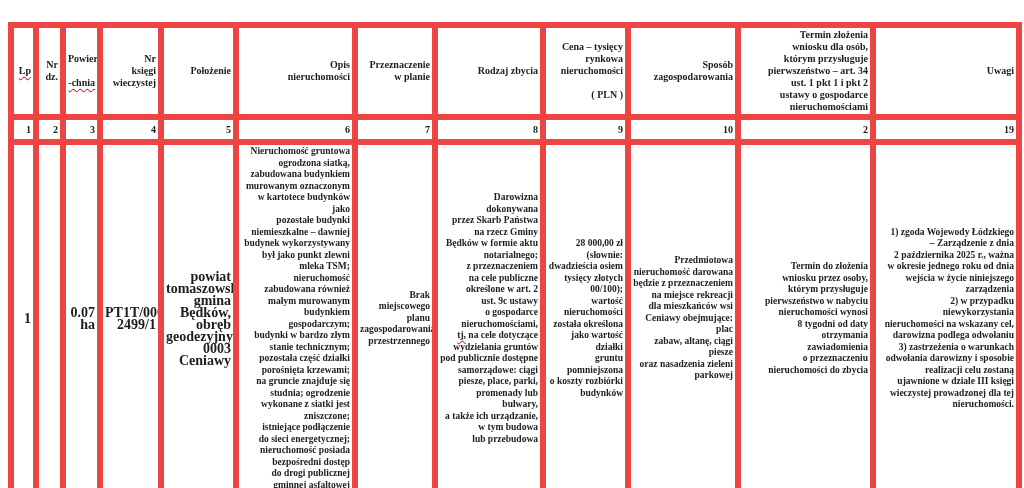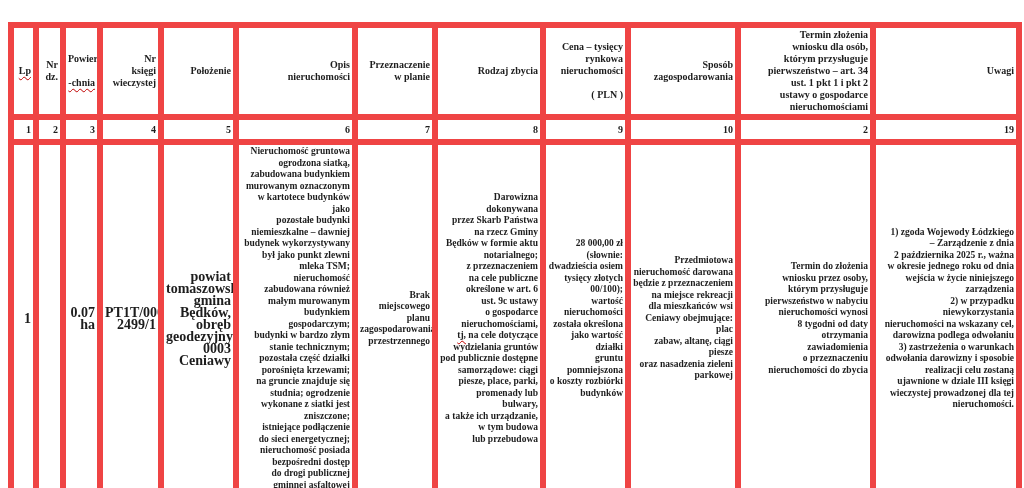--- a/index.html
+++ b/index.html
@@ -173,21 +173,21 @@
 planu
 zagospodarowania
 przestrzennego</td>
       <td class="cell"><span>Darowizna dokonywana
 przez Skarb Państwa
 na rzecz Gminy
 Będków w formie aktu
 notarialnego;
 z przeznaczeniem
 na cele publiczne
-określone w art. 6
+określone w art. 2
 ust. 9c ustawy
 o gospodarce
 nieruchomościami,
 </span><span class="squiggle">tj,</span><span> na cele dotyczące
 wydzielania gruntów
 pod publicznie dostępne
 samorządowe: ciągi
 piesze, place, parki,
 promenady lub bulwary,
 a także ich urządzanie,

